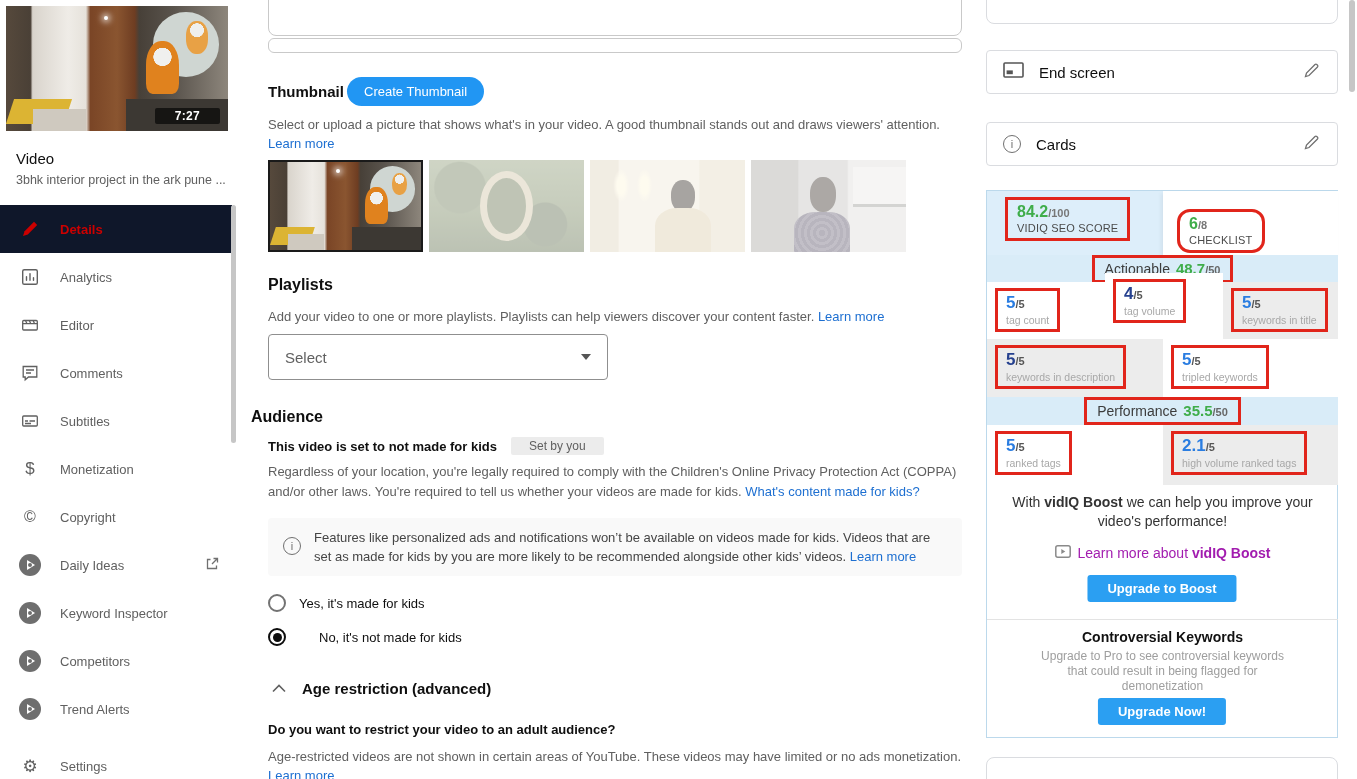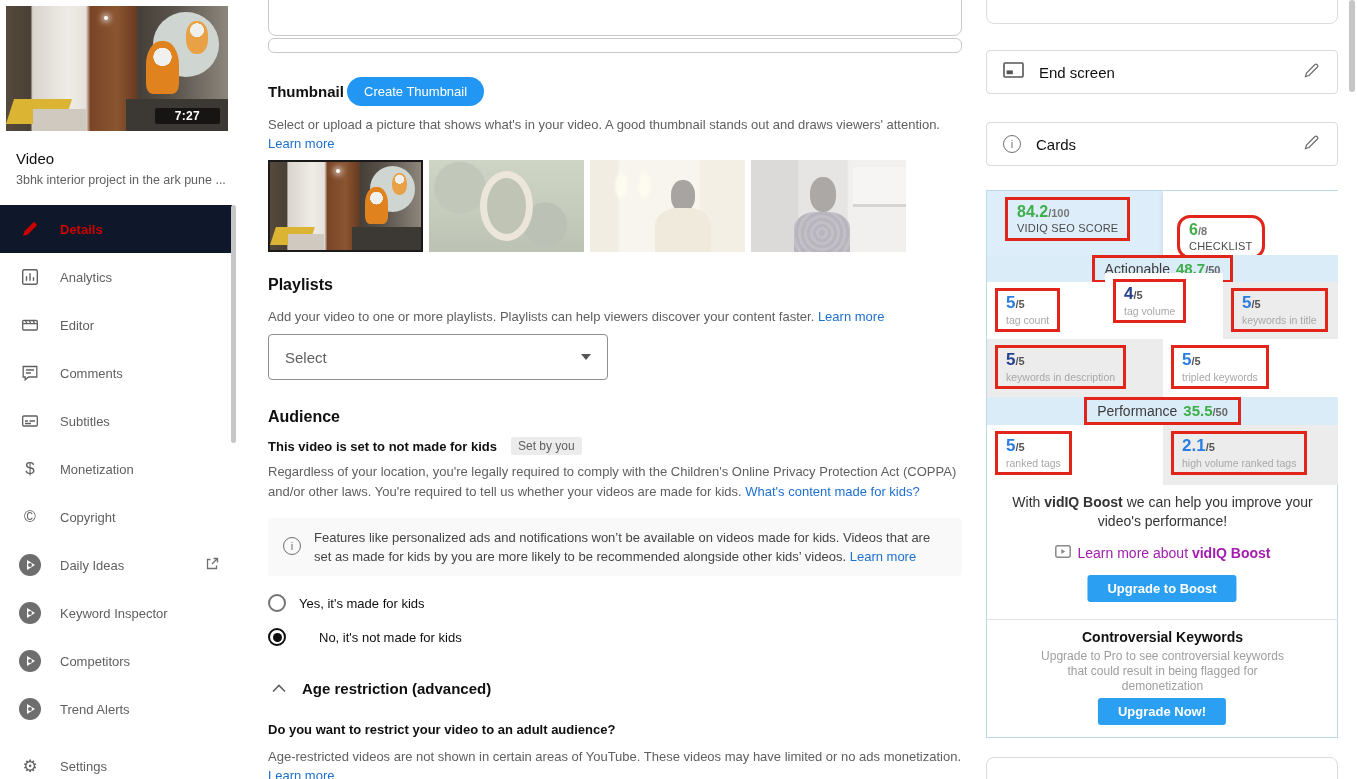--- a/index.html
+++ b/index.html
@@ -38,21 +38,21 @@
   .t2bg{position:absolute;inset:0;background:radial-gradient(circle at 20% 30%,#6f7d5a 0 18%,transparent 19%),radial-gradient(circle at 75% 70%,#5d6b4c 0 16%,transparent 17%),linear-gradient(180deg,#8d9b76 0%,#75845d 60%,#5f6e4c 100%);}
   .t2bg .oval{position:absolute;left:33%;top:12%;width:34%;height:76%;border:7px solid #cfc3a4;border-radius:50%;background:#66744f;box-sizing:border-box;}
   .t3bg{position:absolute;inset:0;background:linear-gradient(90deg,#ded3bd 0 18%,#efe8d6 19% 70%,#e3d9c2 71% 100%);}
   .t3bg .lampA{position:absolute;left:15%;top:10%;width:10%;height:36%;background:radial-gradient(ellipse at 50% 50%,#fdf6da 0 35%,transparent 70%);}
   .t3bg .head{position:absolute;left:52%;top:22%;width:16%;height:34%;background:#2e2620;border-radius:46%;}
   .t3bg .body{position:absolute;left:42%;top:52%;width:36%;height:48%;background:#dcccab;border-radius:40% 40% 0 0;}
   .t4bg{position:absolute;inset:0;background:linear-gradient(90deg,#a9a7a3 0 30%,#c4c2bf 31% 62%,#dddcd9 63% 100%);}
   .t4bg .cab{position:absolute;right:0;top:8%;width:34%;height:40%;background:#e9e8e5;border-bottom:3px solid #9a9894;}
   .t4bg .head{position:absolute;left:38%;top:18%;width:17%;height:38%;background:#39302a;border-radius:46%;}
   .t4bg .body{position:absolute;left:28%;top:56%;width:36%;height:46%;background:repeating-radial-gradient(circle,#565064 0 3px,#6e6879 3px 6px);border-radius:38% 38% 0 0;}
-  .badge{display:inline-block;margin-left:14px;background:#ececec;color:#606060;font-size:12px;font-weight:normal;padding:2px 7px;border-radius:2px;vertical-align:1px;}
+  .badge{display:inline-block;margin-left:14px;background:#ececec;color:#606060;font-size:12px;font-weight:normal;padding:2px 18px;border-radius:2px;vertical-align:1px;}
   .infobox{position:absolute;background:#f9f9f9;border-radius:4px;}
   .icirc{display:inline-flex;align-items:center;justify-content:center;width:18px;height:18px;border:1.4px solid #707070;border-radius:50%;color:#707070;font-size:11px;box-sizing:border-box;}
   .radio{width:18px;height:18px;border:2px solid #737373;border-radius:50%;box-sizing:border-box;flex:0 0 auto;position:relative;cursor:pointer;}
   .radio.on{border-color:#0d0d0d;}
   .radio.on::after{content:"";position:absolute;left:2.5px;top:2.5px;width:9px;height:9px;border-radius:50%;background:#0d0d0d;}
   .rrow{position:absolute;display:flex;align-items:center;gap:13px;font-size:13px;color:#0f0f0f;}
   .caret{width:0;height:0;border-left:5px solid transparent;border-right:5px solid transparent;border-top:6px solid #555;}
   
   .rcard{position:absolute;left:986px;width:352px;height:44px;background:#fff;border:1px solid #dadce0;border-radius:4px;box-sizing:border-box;display:flex;align-items:center;padding:0 16px;}
   .rcard .rlbl{margin-left:15px;font-size:15px;color:#0f0f0f;flex:1;}
@@ -231,21 +231,21 @@
   <div class="abs h2" style="left:268px;top:276px;">Playlists</div>
   <div class="abs body13" style="left:268px;top:307px;width:720px;">
     <span>Add your video to one or more playlists. Playlists can help viewers discover your content faster.</span>
     <a class="link">Learn more</a>
   </div>
   <div class="abs" style="left:268px;top:334px;width:340px;height:46px;border:1px solid #8f8f8f;border-radius:4px;box-sizing:border-box;display:flex;align-items:center;padding:0 16px;cursor:pointer;">
     <span style="font-size:15px;color:#606060;flex:1;">Select</span>
     <span class="caret"></span>
   </div>
 
-  <div class="abs h2" style="left:268px;top:408px;">Audience</div>
+  <div class="abs h2" style="left:251px;top:408px;">Audience</div>
   <div class="abs" style="left:268px;top:437px;font-size:13px;font-weight:bold;color:#0f0f0f;">
     <span>This video is set to not made for kids</span><span class="badge">Set by you</span>
   </div>
   <div class="abs body13" style="left:268px;top:462px;width:700px;">
     <span>Regardless of your location, you're legally required to comply with the Children's Online Privacy Protection Act (COPPA) and/or other laws. You're required to tell us whether your videos are made for kids.</span>
     <a class="link">What's content made for kids?</a>
   </div>
 
   <div class="infobox" style="left:268px;top:518px;width:694px;height:58px;">
     <span class="icirc" style="position:absolute;left:15px;top:19px;">i</span>
@@ -296,21 +296,21 @@
   </div>
 
   <div class="panel">
     <div class="tabL">
       <div class="scorebox redbox" style="margin:6px 0 0 18px;">
         <div><span class="bigval">84.2</span><span class="bigmax">/100</span></div>
         <div class="biglbl">VIDIQ SEO SCORE</div>
       </div>
     </div>
     <div class="tabR">
-      <div class="scorebox redbox" style="margin:24px 0 0 14px;border-radius:13px;">
+      <div class="scorebox redbox" style="margin:18px 0 0 14px;border-radius:13px;">
         <div><span class="bigval">6</span><span class="bigmax">/8</span></div>
         <div class="biglbl">CHECKLIST</div>
       </div>
     </div>
 
     <div class="bluebar" style="top:64px;height:27px;">
       <span class="barbox redbox">
         <span class="barlbl">Actionable</span>
         <span><span class="barval">48.7</span><span class="barmax">/50</span></span>
       </span>

